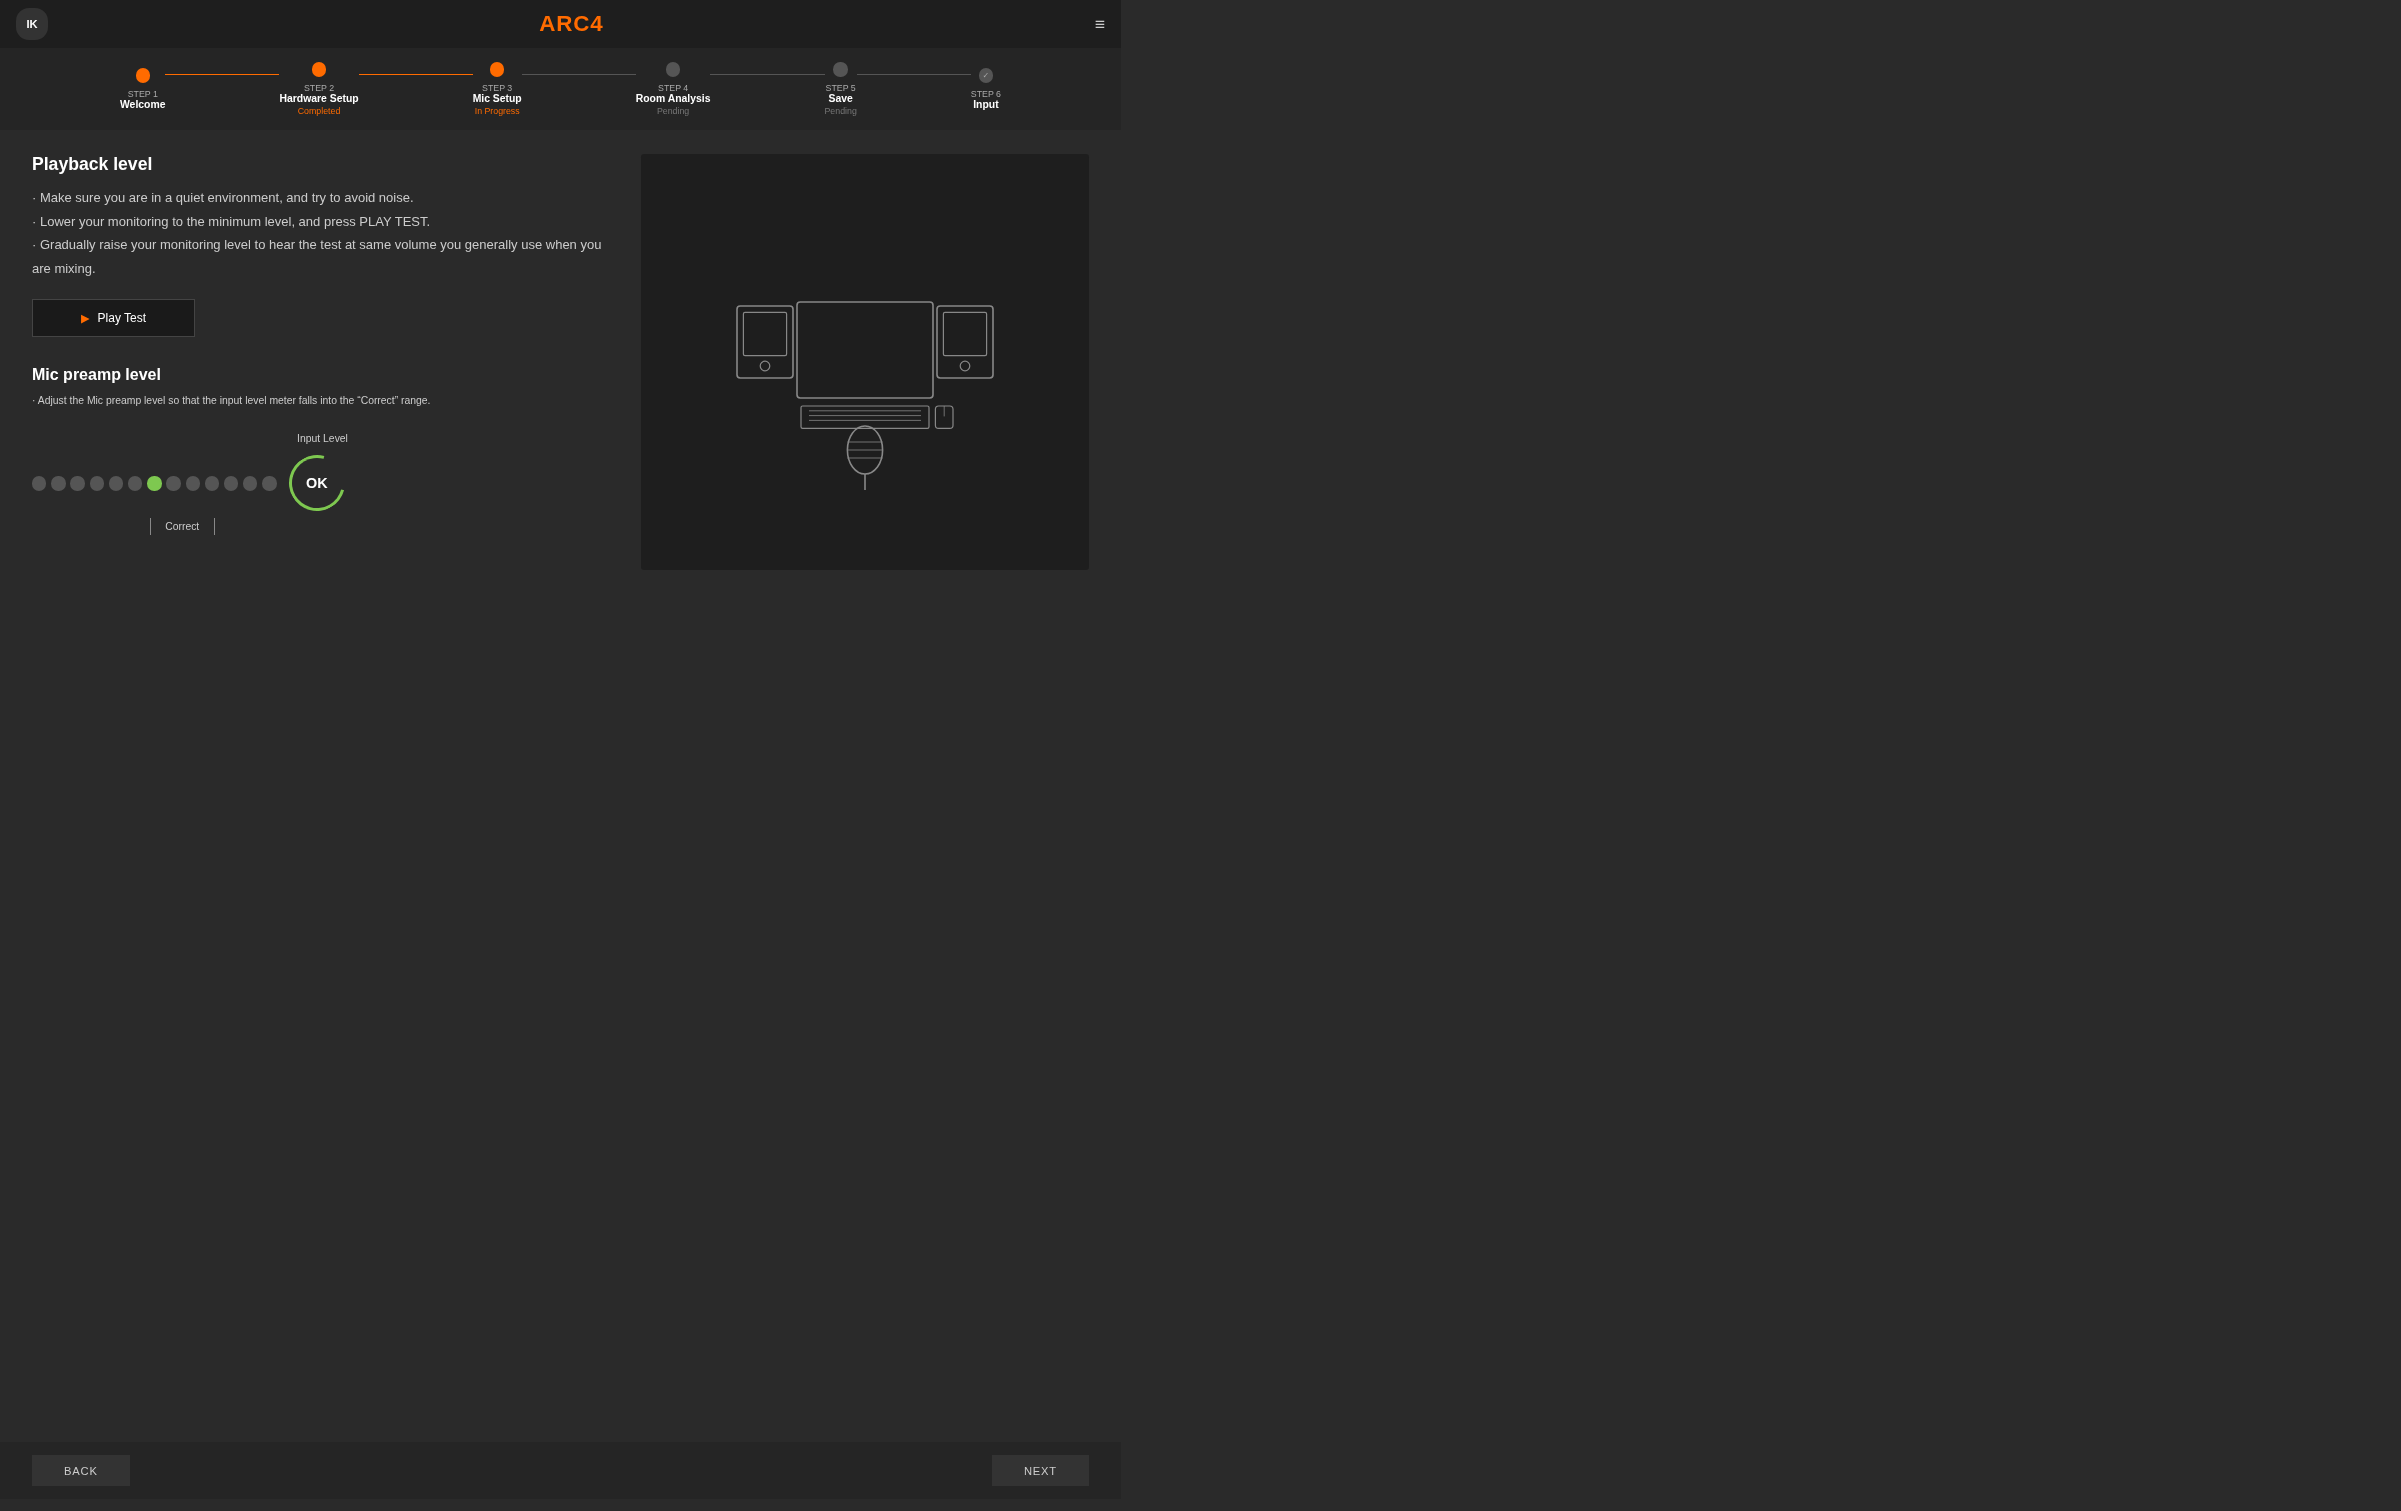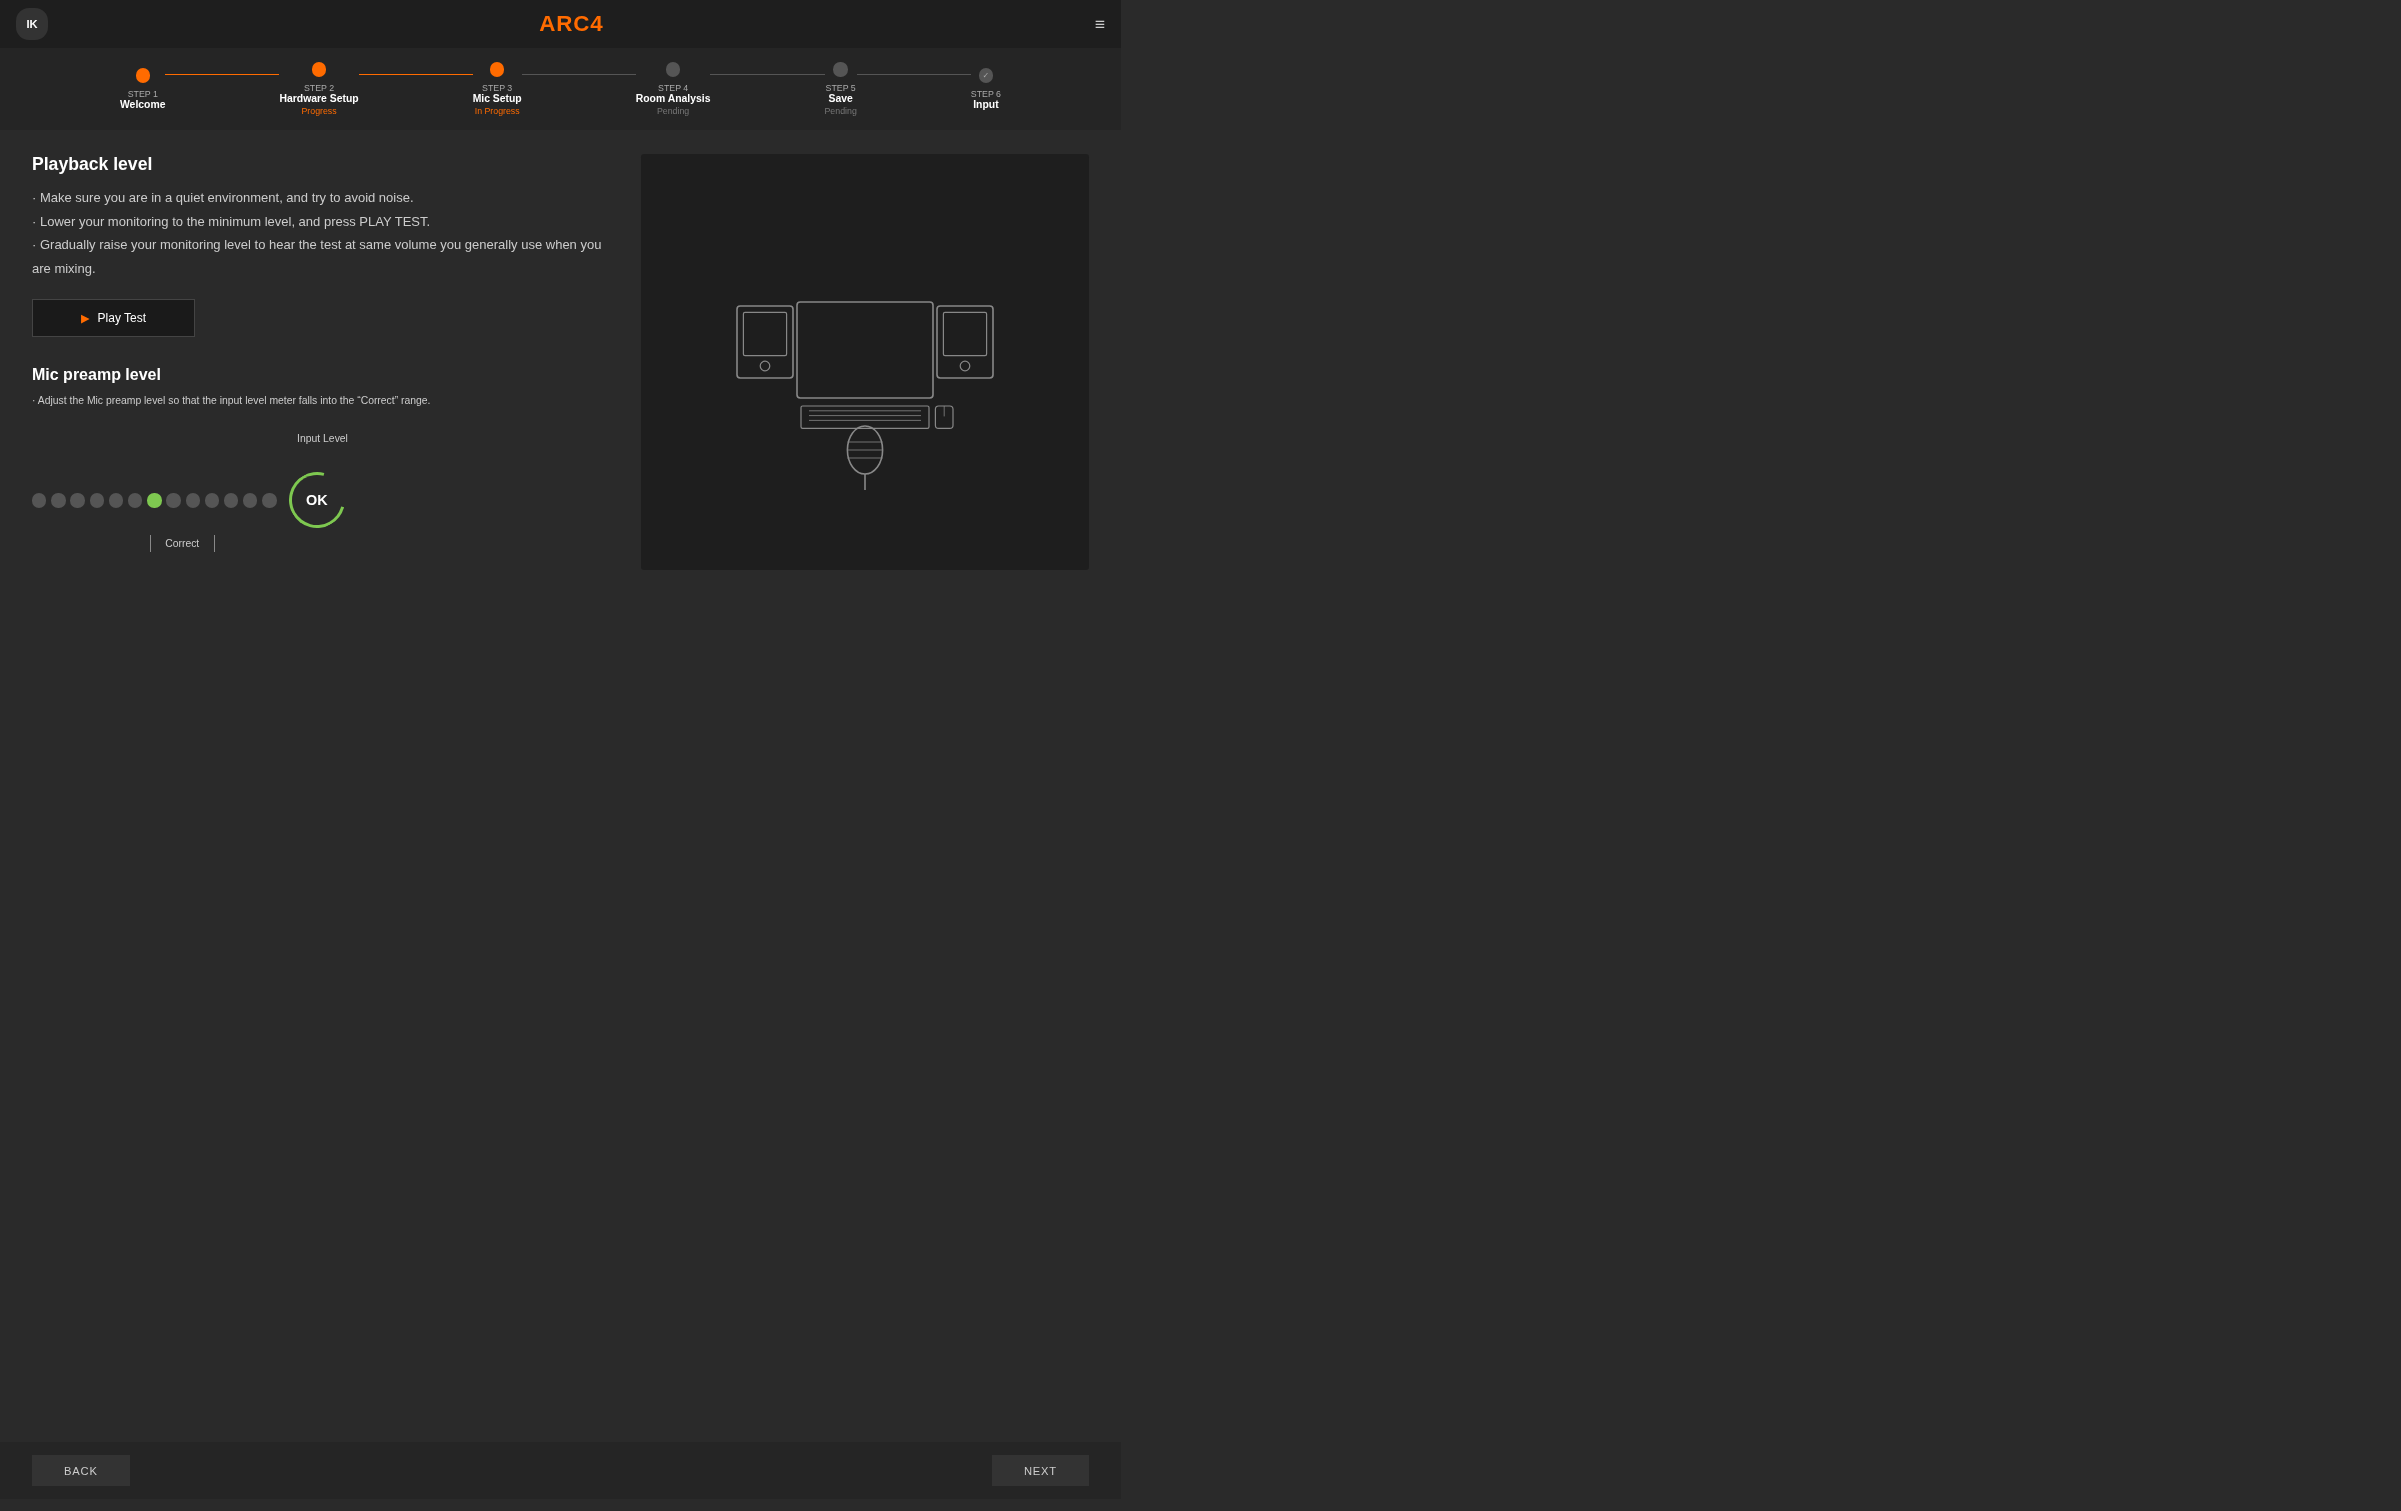--- a/index.html
+++ b/index.html
@@ -158,21 +158,21 @@
     }
 
     
     .input-level-section {
       margin-top: 8px;
     }
     .input-level-label {
       font-size: 10.4px;
       color: #ccc;
       text-align: center;
-      margin-bottom: 28px;
+      margin-bottom: 11px;
     }
     .level-meter-row {
       display: flex;
       align-items: center;
       gap: 12.8px;
     }
     .level-dots {
       display: flex;
       gap: 4.8px;
       align-items: center;
@@ -298,21 +298,21 @@
       </div>
     </div>
 
     <div class="connector orange"></div>
 
     <div class="step-node">
       <div class="step-circle completed"></div>
       <div class="step-info">
         <div class="step-number">STEP 2</div>
         <div class="step-name">Hardware Setup</div>
-        <div class="step-status completed">Progress</div>
+        <div class="step-status completed">Completed</div>
       </div>
     </div>
 
     <div class="connector orange"></div>
 
     <div class="step-node">
       <div class="step-circle active"></div>
       <div class="step-info">
         <div class="step-number">STEP 3</div>
         <div class="step-name">Mic Setup</div>

